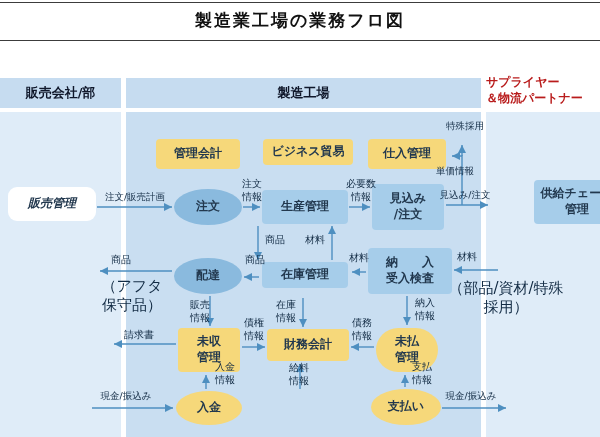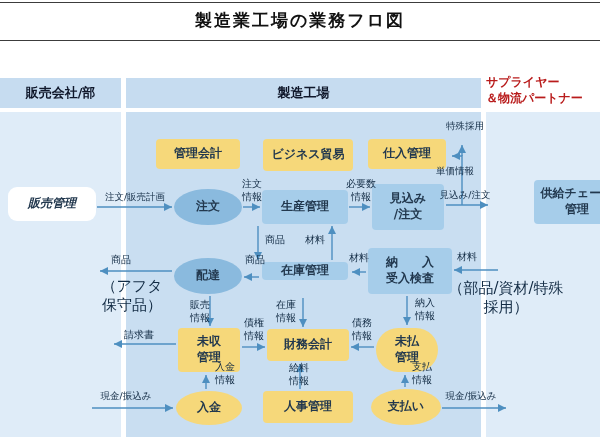--- a/index.html
+++ b/index.html
@@ -74,43 +74,42 @@
       <line x1="206" y1="389" x2="206" y2="375" marker-end="url(#ah)"></line>
       <line x1="300" y1="389" x2="300" y2="364" marker-end="url(#ah)"></line>
       <line x1="405" y1="387" x2="405" y2="375" marker-end="url(#ah)"></line>
       <line x1="442" y1="408" x2="506" y2="408" marker-end="url(#ah)"></line>
     </g>
   </svg>
 
   <div class="node whitebox" style="left:8px; top:187px; width:88px; height:34px;font-style:italic;">販売管理</div>
 
   <div class="node yellow" style="left:156px; top:139px; width:84px; height:30px;">管理会計</div>
-  <div class="node yellow" style="left:263px; top:139px; width:90px; height:32px;">ビジネス貿易</div>
+  <div class="node yellow" style="left:263px; top:139px; width:90px; height:26px;">ビジネス貿易</div>
   <div class="node yellow" style="left:368px; top:139px; width:78px; height:30px;">仕入管理</div>
 
   <div class="node blue-ellipse" style="left:174px; top:189px; width:68px; height:36px;">注文</div>
   <div class="node lblue" style="left:262px; top:190px; width:86px; height:34px;">生産管理</div>
   <div class="node lblue" style="left:372px; top:184px; width:72px; height:46px;">見込み
 /注文</div>
   <div class="node lblue" style="left:490px; top:180px; width:86px; height:44px;margin-left:44px;">供給チェーン
 管理</div>
 
   <div class="node blue-ellipse" style="left:174px; top:258px; width:68px; height:36px;">配達</div>
-  <div class="node lblue" style="left:262px; top:262px; width:86px; height:18px;">在庫管理</div>
+  <div class="node lblue" style="left:262px; top:262px; width:86px; height:26px;">在庫管理</div>
   <div class="node lblue" style="left:368px; top:248px; width:84px; height:46px;">納　　入
 受入検査</div>
 
   <div class="node yellow" style="left:178px; top:328px; width:62px; height:44px;">未収
 管理</div>
   <div class="node yellow" style="left:267px; top:329px; width:82px; height:32px;">財務会計</div>
   <div class="node yellow" style="left:376px; top:328px; width:62px; height:44px;border-radius:22px;">未払
 管理</div>
 
   <div class="node yellow-ellipse" style="left:176px; top:391px; width:66px; height:34px;">入金</div>
-  <div class="node yellow" style="left:263px; top:391px; width:90px; height:32px;">人事管理</div>
   <div class="node yellow-ellipse" style="left:371px; top:389px; width:70px; height:36px;">支払い</div>
 
   <div class="elabel mid" style="left:96px; top:191px; width:78px;">注文/販売計画</div>
   <div class="elabel" style="left:238px; top:178px; width:28px;">注文
 情報</div>
   <div class="elabel" style="left:343px; top:178px; width:36px;">必要数
 情報</div>
   <div class="elabel mid" style="left:436px; top:189px; width:58px;">見込み/注文</div>
   <div class="elabel mid" style="left:430px; top:165px; width:50px;">単価情報</div>
   <div class="elabel mid" style="left:440px; top:120px; width:50px;">特殊採用</div>

